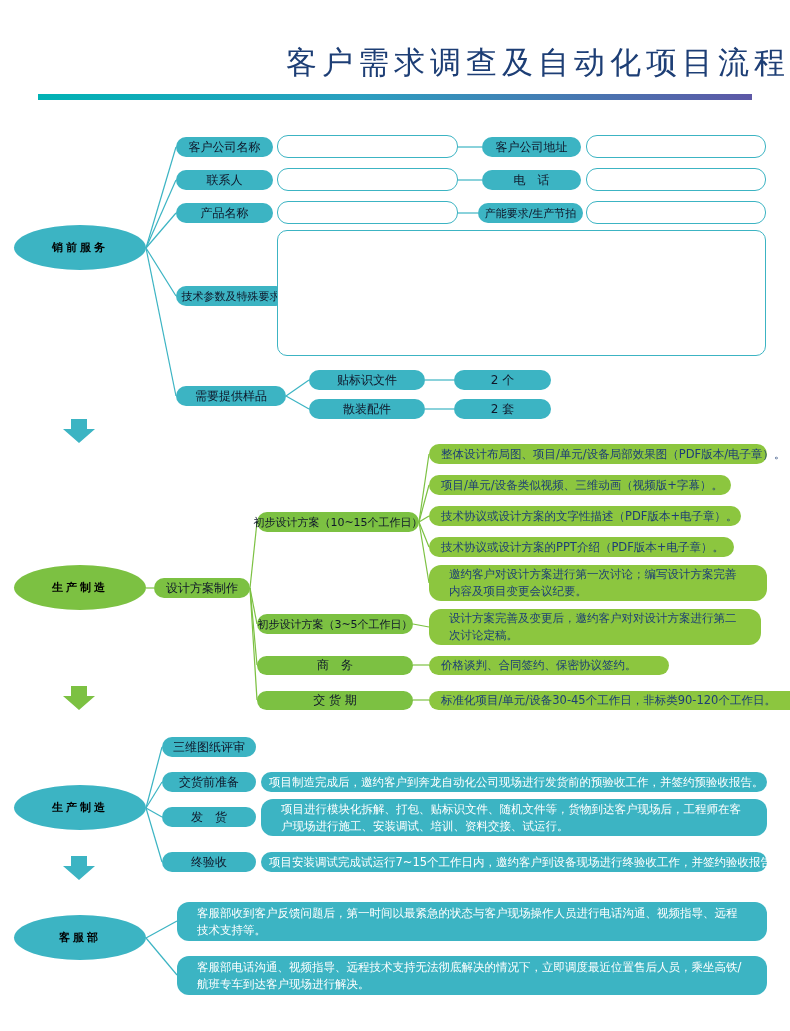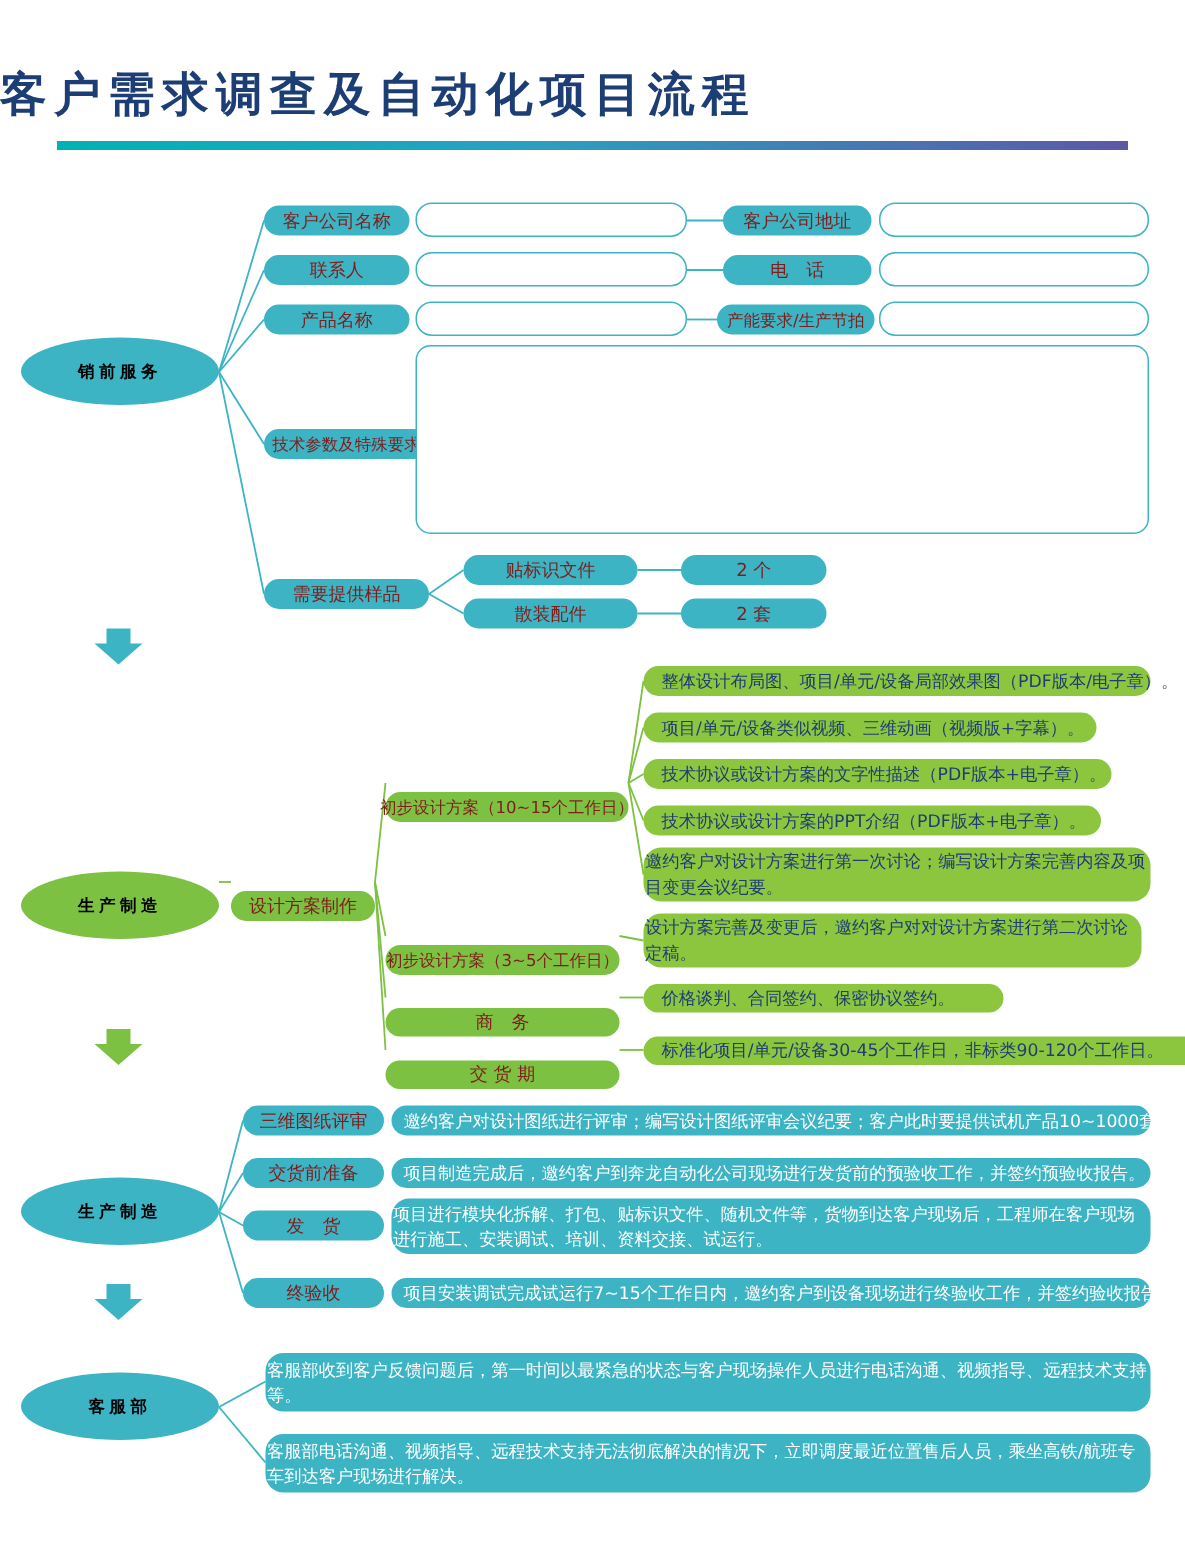--- a/index.html
+++ b/index.html
@@ -1,49 +1,49 @@
 <!DOCTYPE html>
 <html style="--teal: #3cb4c3; --green: #7cc142; --green_light: #8cc63f; --navy: #1d3e75; --grad_start: #00b2b4; --grad_end: #5d58a6;"><head>
 <meta charset="utf-8">
 <style>
   html,body{margin:0;padding:0;background:#fff;}
   .canvas{
     position:relative;width:790px;height:1031px;background:#ffffff;
     font-family:"DejaVu Sans",sans-serif;overflow:hidden;
   }
   .title{
-    position:absolute;top:42px;left:0;width:100%;text-align:left;
-    font-size:31px;font-weight:bold;color:var(--navy);letter-spacing:5px;
+    position:absolute;top:42px;left:0;width:100%;text-align:right;
+    font-size:31px;font-weight:normal;color:var(--navy);letter-spacing:5px;
   }
   .gradient-bar{
     position:absolute;left:38px;top:94px;width:714px;height:6px;
     background:linear-gradient(90deg,var(--grad_start) 0%,#2b9fc0 45%,var(--grad_end) 100%);
   }
   svg.connectors{position:absolute;left:0;top:0;z-index:0;}
   .ln-t{stroke:var(--teal);stroke-width:1.2;fill:none;}
   .ln-g{stroke:var(--green);stroke-width:1.2;fill:none;}
   .ar-t{fill:var(--teal);}
   .ar-g{fill:var(--green);}
   .ellipse{
     position:absolute;display:flex;align-items:center;justify-content:center;
     border-radius:50%;color:#000000;font-weight:bold;font-size:11px;letter-spacing:3px;z-index:1;
   }
   .bg-teal{background:var(--teal);}
-  .bg-green{background:var(--green);margin-top:16px;}
+  .bg-green{background:var(--green);}
   .pill{
     position:absolute;display:flex;align-items:center;justify-content:center;
-    border-radius:10px;font-size:12px;color:#7f1d1d;white-space:nowrap;z-index:1;box-sizing:border-box;
+    border-radius:10px;font-size:12px;color:#0f172a;white-space:nowrap;z-index:1;box-sizing:border-box;
   }
   .pill.small{font-size:11px;}
   .item{
     position:absolute;display:flex;align-items:center;border-radius:10px;
     font-size:11.5px;padding:0 8px;line-height:1.45;box-sizing:border-box;z-index:1;
   }
   .item.oneline{white-space:nowrap;}
-  .item.multiline{border-radius:12px;padding:3px 1px;}
+  .item.multiline{border-radius:12px;padding:3px 20px;}
   .item-green{background:var(--green_light);color:var(--navy);padding-left:12px;}
   .item-teal{background:var(--teal);color:#fff;}
   .input-box{
     position:absolute;background:#fff;border:1px solid var(--teal);
     border-radius:11px;box-sizing:border-box;z-index:1;
   }
   .bigbox{
     position:absolute;background:#fff;border:1px solid var(--teal);
     border-radius:10px;box-sizing:border-box;z-index:1;
   }
@@ -139,21 +139,20 @@
 
   <div class="pill bg-green" style="left:257px;top:656px;width:156px;height:19px">商　务</div>
   <div class="item item-green oneline" style="left:429px;top:656px;width:240px;height:19px">价格谈判、合同签约、保密协议签约。</div>
 
   <div class="pill bg-green" style="left:257px;top:691px;width:156px;height:19px">交 货 期</div>
   <div class="item item-green oneline" style="left:429px;top:691px;width:392px;height:19px">标准化项目/单元/设备30-45个工作日，非标类90-120个工作日。</div>
 
   <div class="ellipse bg-teal" style="left:14px;top:785px;width:132px;height:45px">生产制造</div>
 
   <div class="pill bg-teal" style="left:162px;top:737px;width:94px;height:20px">三维图纸评审</div>
-  <div class="item item-teal oneline" style="left:261px;top:737px;width:506px;height:20px">邀约客户对设计图纸进行评审；编写设计图纸评审会议纪要；客户此时要提供试机产品10~1000套。</div>
 
   <div class="pill bg-teal" style="left:162px;top:772px;width:94px;height:20px">交货前准备</div>
   <div class="item item-teal oneline" style="left:261px;top:772px;width:506px;height:20px">项目制造完成后，邀约客户到奔龙自动化公司现场进行发货前的预验收工作，并签约预验收报告。</div>
 
   <div class="pill bg-teal" style="left:162px;top:807px;width:94px;height:20px">发　货</div>
   <div class="item item-teal multiline" style="left:261px;top:799px;width:506px;height:37px">项目进行模块化拆解、打包、贴标识文件、随机文件等，货物到达客户现场后，工程师在客户现场进行施工、安装调试、培训、资料交接、试运行。</div>
 
   <div class="pill bg-teal" style="left:162px;top:852px;width:94px;height:20px">终验收</div>
   <div class="item item-teal oneline" style="left:261px;top:852px;width:506px;height:20px">项目安装调试完成试运行7~15个工作日内，邀约客户到设备现场进行终验收工作，并签约验收报告。</div>
 

